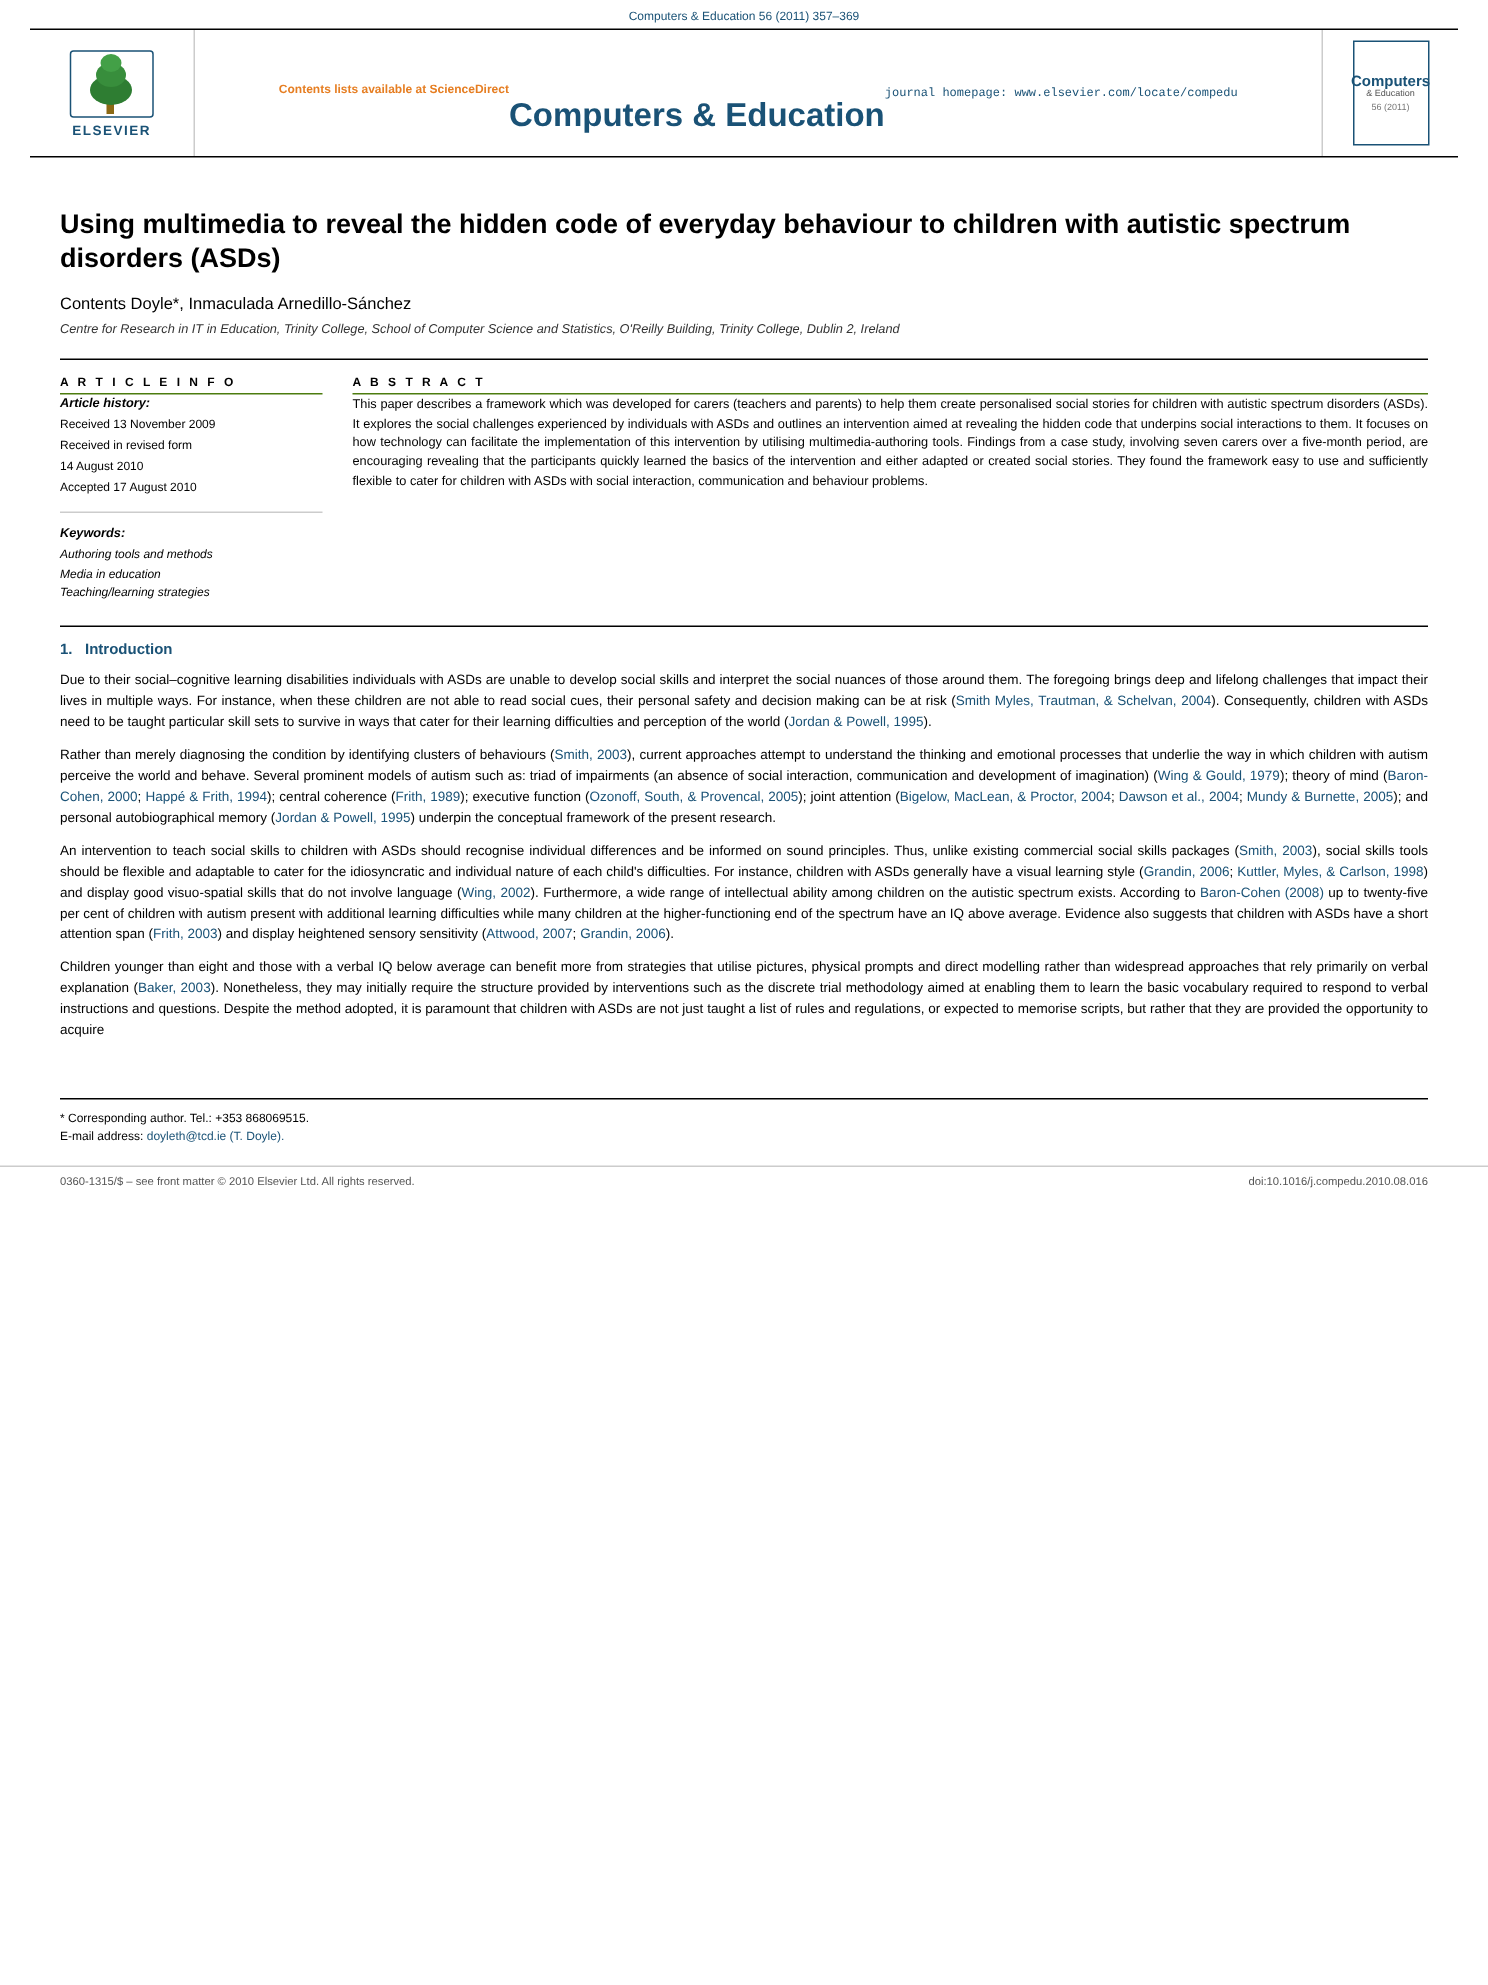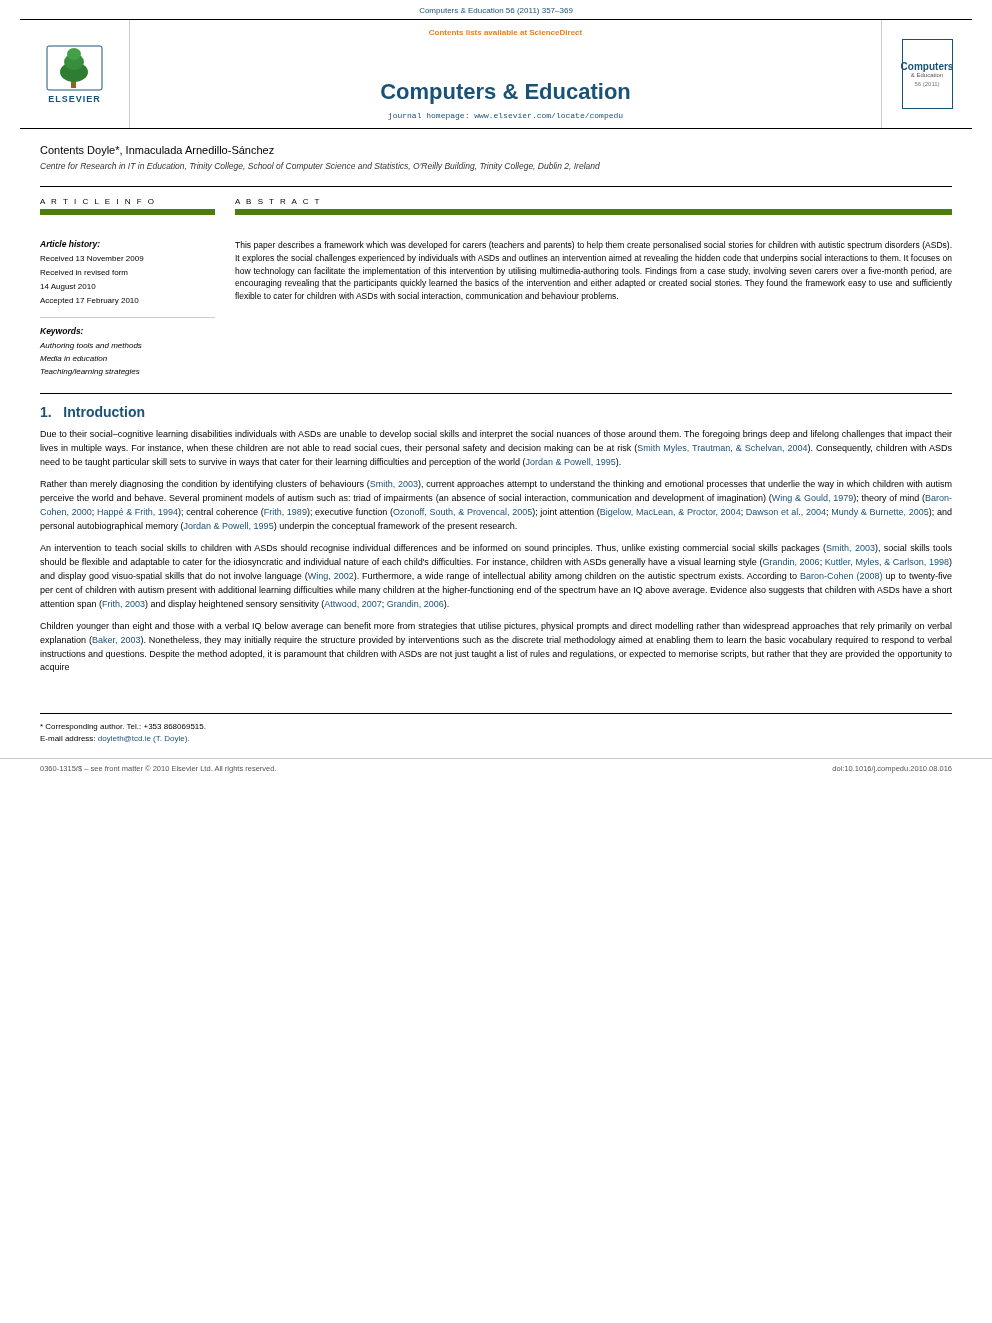--- a/index.html
+++ b/index.html
@@ -43,21 +43,21 @@
       display: flex;
       align-items: center;
       justify-content: center;
       border-right: 1px solid #ccc;
       padding: 5px;
     }
 
     .header-center {
       flex: 1;
       display: flex;
-      flex-direction: column;
+      flex-direction: row;
       align-items: center;
       justify-content: center;
       padding: 8px 10px;
       border-right: 1px solid #ccc;
     }
 
     .sciencedirect-link {
       font-family: Arial, sans-serif;
       font-size: 8px;
       color: #1a5276;
@@ -183,23 +183,23 @@
     .abstract-col {
       flex: 1;
     }
 
     .section-label {
       font-family: Arial, sans-serif;
       font-size: 8px;
       letter-spacing: 2px;
       text-transform: uppercase;
       color: #000;
-      font-weight: normal;
-      margin-bottom: 24px;
-      border-bottom: 6px solid #4d7c0f;
+      font-weight: bold;
+      margin-bottom: 0;
+      border-bottom: 1px solid #4d7c0f;
       padding-bottom: 3px;
     }
 
     .info-subsection-label {
       font-size: 8.5px;
       font-style: italic;
       font-weight: bold;
       font-family: Arial, sans-serif;
       margin-bottom: 4px;
       color: #000;
@@ -249,21 +249,21 @@
     
     .section-divider {
       border: none;
       border-top: 1px solid #000;
       margin: 10px 0;
     }
 
     
     .section-number-title {
       font-family: Arial, sans-serif;
-      font-size: 14px;
+      font-size: 10px;
       font-weight: bold;
       color: #1a5276;
       margin-bottom: 8px;
     }
 
     .body-text {
       font-size: 9px;
       font-family: Arial, sans-serif;
       color: #000;
       line-height: 1.55;
@@ -353,38 +353,39 @@
       <div class="ce-box">
         <div class="ce-title">Computers</div>
         <div class="ce-subtitle">&amp; Education</div>
         <div style="font-size:6px; color:#777; margin-top:3px;">56 (2011)</div>
       </div>
     </div>
   </div>
 
   <div class="main-content">
 
+    <div class="article-title" style="margin-top:18px;">Using multimedia to reveal the hidden code of everyday behaviour to children with autistic spectrum disorders (ASDs)</div>
 
     <div class="authors">
       <span>Contents Doyle*, Inmaculada Arnedillo-Sánchez</span>
     </div>
 
     <div class="affiliation">Centre for Research in IT in Education, Trinity College, School of Computer Science and Statistics, O'Reilly Building, Trinity College, Dublin 2, Ireland</div>
 
     <div class="two-col-section">
 
       <div class="article-info-col">
         <div class="section-label">A R T I C L E   I N F O</div>
 
         <div class="article-history">
           <div class="info-subsection-label">Article history:</div>
           <div class="info-text">Received 13 November 2009</div>
           <div class="info-text">Received in revised form</div>
           <div class="info-text">14 August 2010</div>
-          <div class="info-text">Accepted 17 February 2010</div>
+          <div class="info-text">Accepted 17 August 2010</div>
         </div>
 
         <div class="keywords-section">
           <div class="info-subsection-label">Keywords:</div>
           <div class="keyword-item">Authoring tools and methods</div>
           <div class="keyword-item">Media in education</div>
           <div class="keyword-item">Teaching/learning strategies</div>
         </div>
       </div>
 

